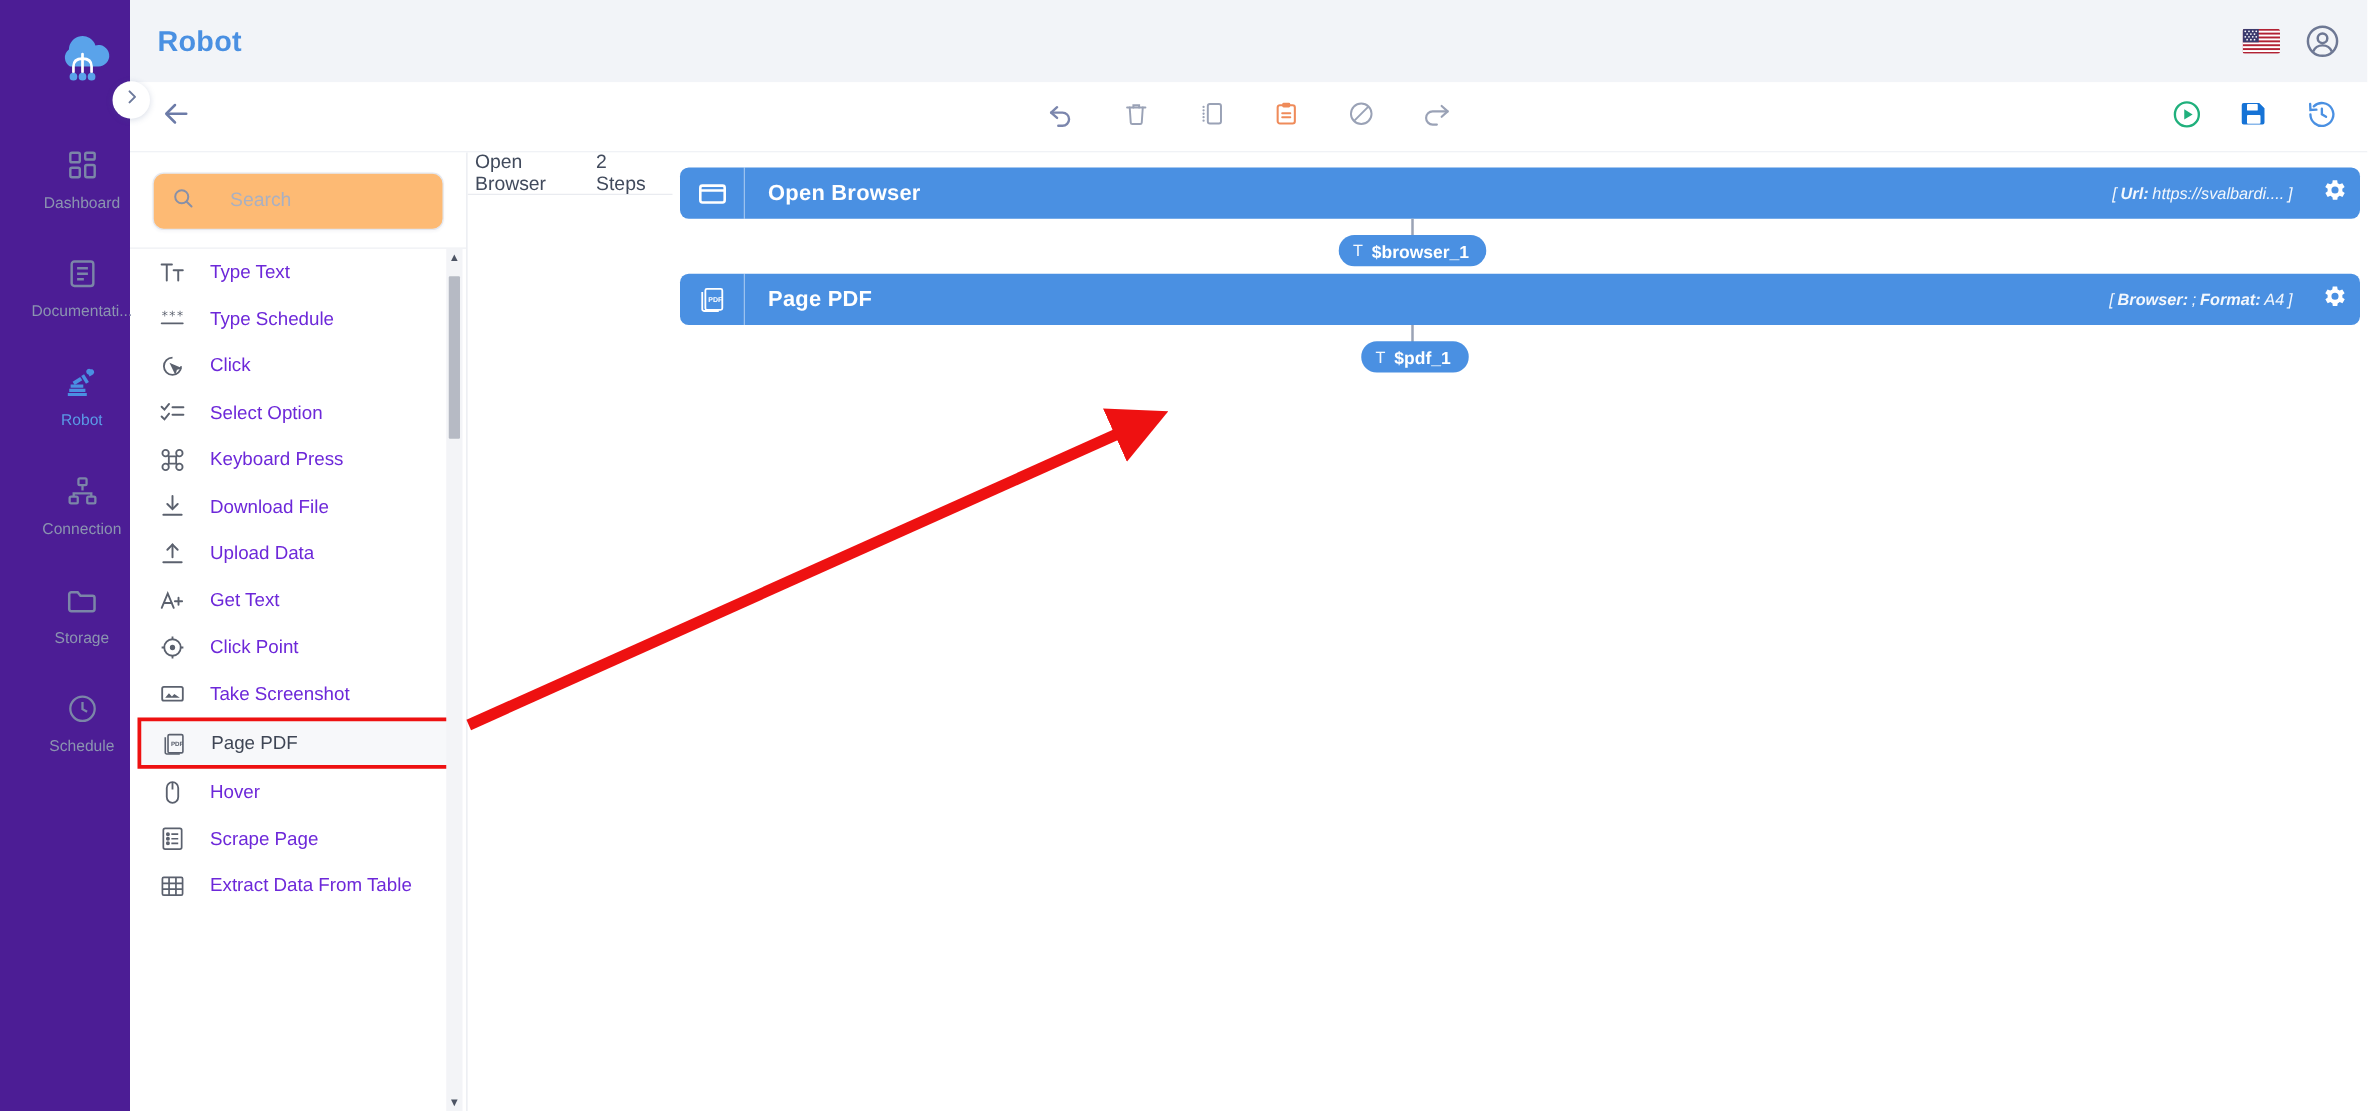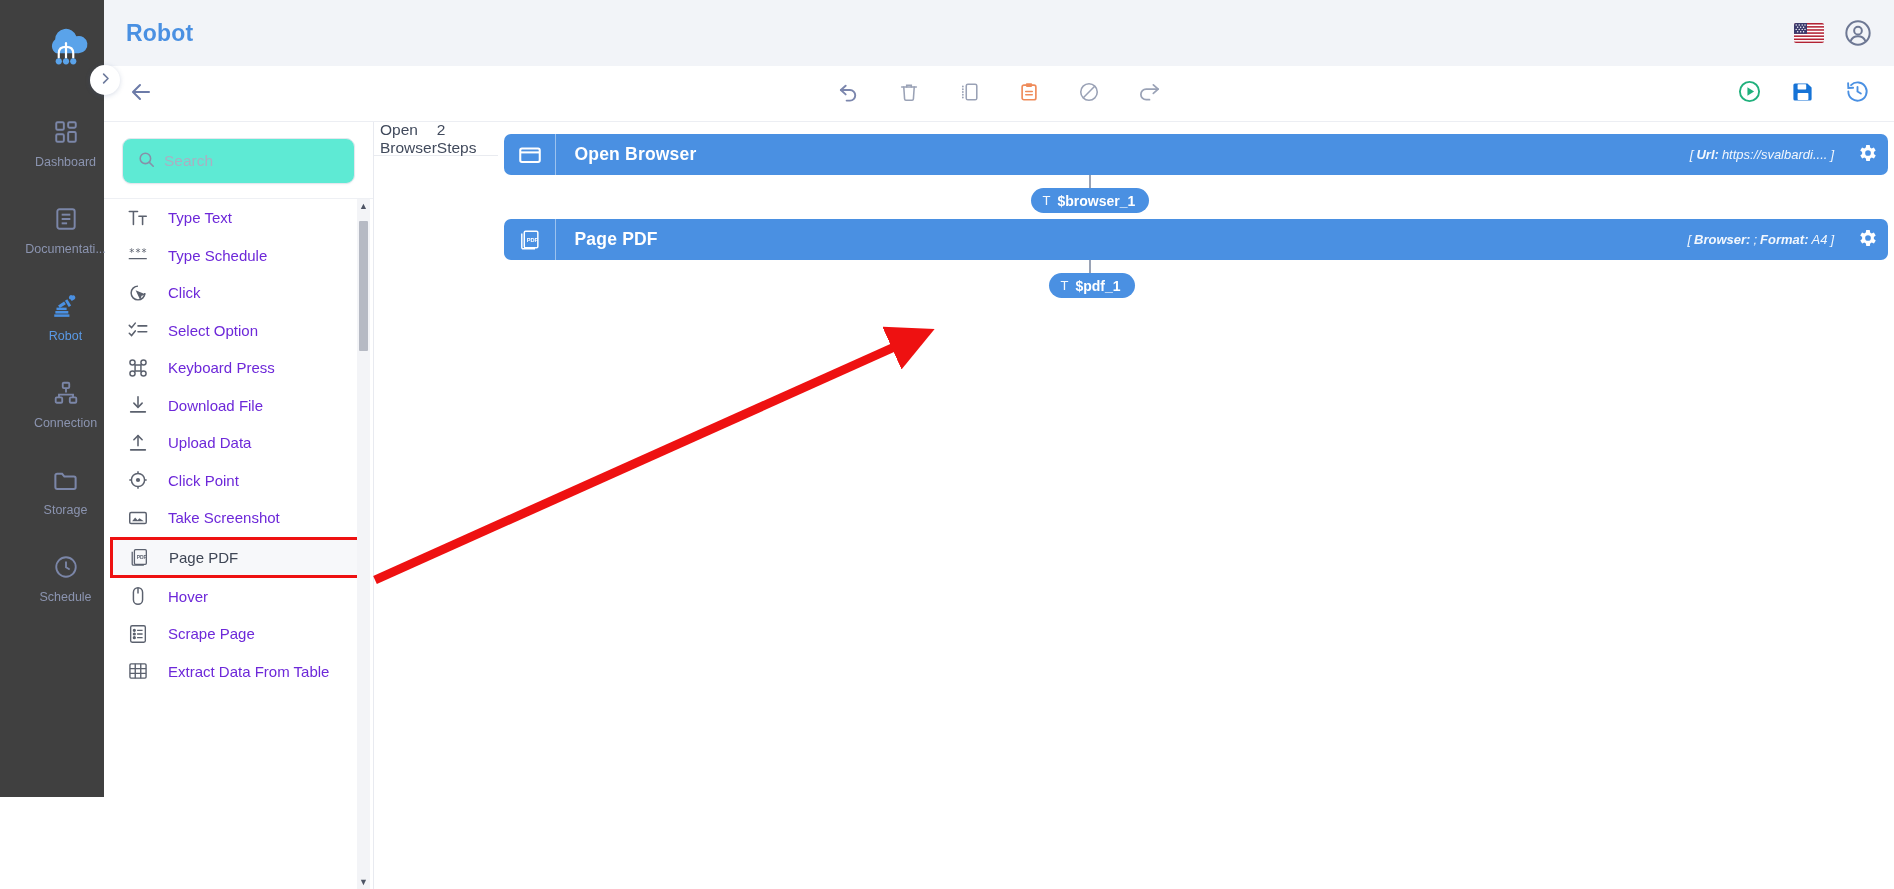--- a/index.html
+++ b/index.html
@@ -7,22 +7,22 @@
   html, body {
     width: 1894px; height: 889px;
     font-family: "Liberation Sans", sans-serif;
     background: #ffffff;
     overflow: hidden;
   }
   body { display: flex; position: relative; }
 
   
   .rail {
-    width: 104px; height: 797px;
-    background: #404040;
+    width: 104px; height: 889px;
+    background: #4c1d95;
     display: flex; flex-direction: column; align-items: center;
     flex: 0 0 104px;
     position: relative;
     z-index: 5;
     padding-left: 27px;
   }
   .rail-logo { margin-top: 14px; width: 62px; height: 62px; display:flex; align-items:center; justify-content:center; }
   .rail-nav { margin-top: 28px; width: 100%; display: flex; flex-direction: column; align-items: center; }
   .rail-item {
     width: 100%; padding: 14px 0 10px;
@@ -98,23 +98,23 @@
   .palette {
     width: 270px; flex: 0 0 270px;
     background: #ffffff;
     display: flex; flex-direction: column;
     padding: 16px 0 0 0;
     position: relative;
     border-right: 1px solid #e8eaf0;
   }
   .search-wrap { padding: 0 18px 14px 18px; }
   .search-box {
-    display: flex; align-items: center; gap: 8px;
+    display: flex; align-items: center; gap: 28px;
     height: 46px; border: 1px solid #e4e7ee; border-radius: 9px;
-    padding: 0 14px; background: #5eead4;
+    padding: 0 14px; background: #fdba74;
     box-shadow: 0 1px 2px rgba(40,60,110,.04);
   }
   .search-box svg { color: #8790a8; flex: 0 0 auto; }
   .search-box input {
     border: none; outline: none; font-size: 15.5px; color: #3b4458;
     width: 100%; background: transparent; font-family: "Liberation Sans", sans-serif;
   }
   .search-box input::placeholder { color: #a9b0c2; }
 
   .action-list {
@@ -155,21 +155,21 @@
 
   
   .canvas { flex: 1; min-width: 0; display: flex; flex-direction: row; background: #fff; }
   .canvas-head {
     height: 34px; flex: 0 0 34px;
     display: flex; align-items: center; justify-content: space-between;
     padding: 0 22px 0 6px;
     border-bottom: 1px solid #e9ebf0;
   }
   .canvas-title { font-size: 15.5px; color: #414a5c; }
-  .canvas-steps { font-size: 15.5px; color: #414a5c; }
+  .canvas-steps { font-size: 15.5px; color: #414a5c; margin-left: 40px; }
 
   .flow { flex: 1; position: relative; padding: 12px 6px 0 6px; overflow: hidden; }
 
   .step-card {
     height: 41px; margin: 0 0 0 0;
     background: #4a90e2; border-radius: 7px;
     display: flex; align-items: center;
     color: #fff; position: relative;
     cursor: pointer;
   }
@@ -532,20 +532,30 @@
               <span class="ai-ico">
                 <svg width="22" height="22" viewBox="0 0 24 24" fill="none" stroke="#5b616e" stroke-width="1.7" stroke-linecap="round">
                   <path d="M12 15V4"></path>
                     <polyline points="7.5 8.5 12 4 16.5 8.5"></polyline>
                     <path d="M4 19.5h16"></path>
                 </svg>
               </span>
               <span class="ai-label">Upload Data</span>
             </div>
 
+            <div class="action-item">
+              <span class="ai-ico">
+                <svg width="23" height="23" viewBox="0 0 24 24" fill="none" stroke="#5b616e" stroke-width="1.6" stroke-linecap="round">
+                  <path d="M2.5 18L7.5 6l5 12"></path>
+                    <path d="M4.4 14h6.3"></path>
+                  <path d="M16.5 9.5v6M13.5 12.5h6"></path>
+                </svg>
+              </span>
+              <span class="ai-label">Get Text</span>
+            </div>
 
             <div class="action-item">
               <span class="ai-ico">
                 <svg width="22" height="22" viewBox="0 0 24 24" fill="none" stroke="#5b616e" stroke-width="1.6">
                   <circle cx="12" cy="12" r="7.2"></circle>
                     <circle cx="12" cy="12" r="2.3" fill="#5b616e" stroke="none"></circle>
                   <path d="M12 2.5v3M12 18.5v3M2.5 12h3M18.5 12h3"></path>
                 </svg>
               </span>
               <span class="ai-label">Click Point</span>

